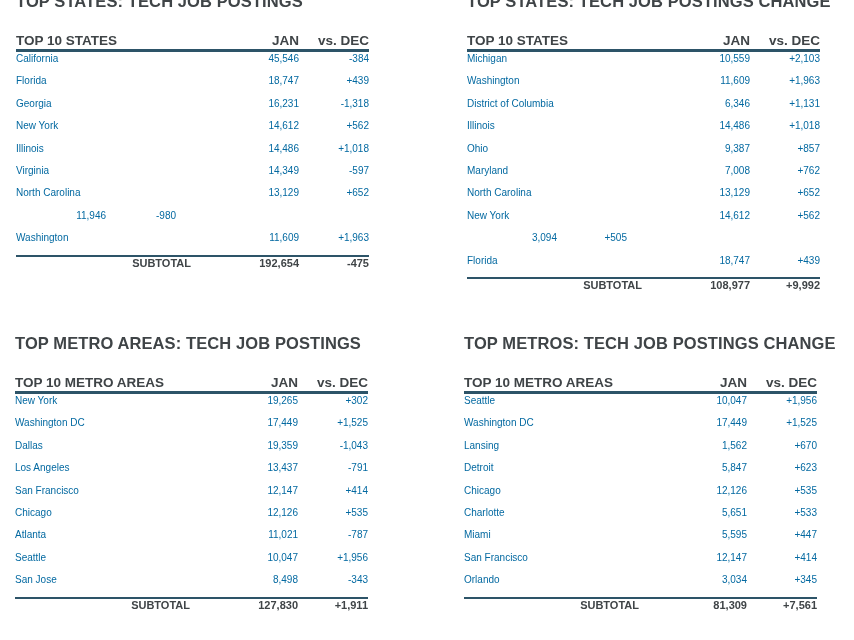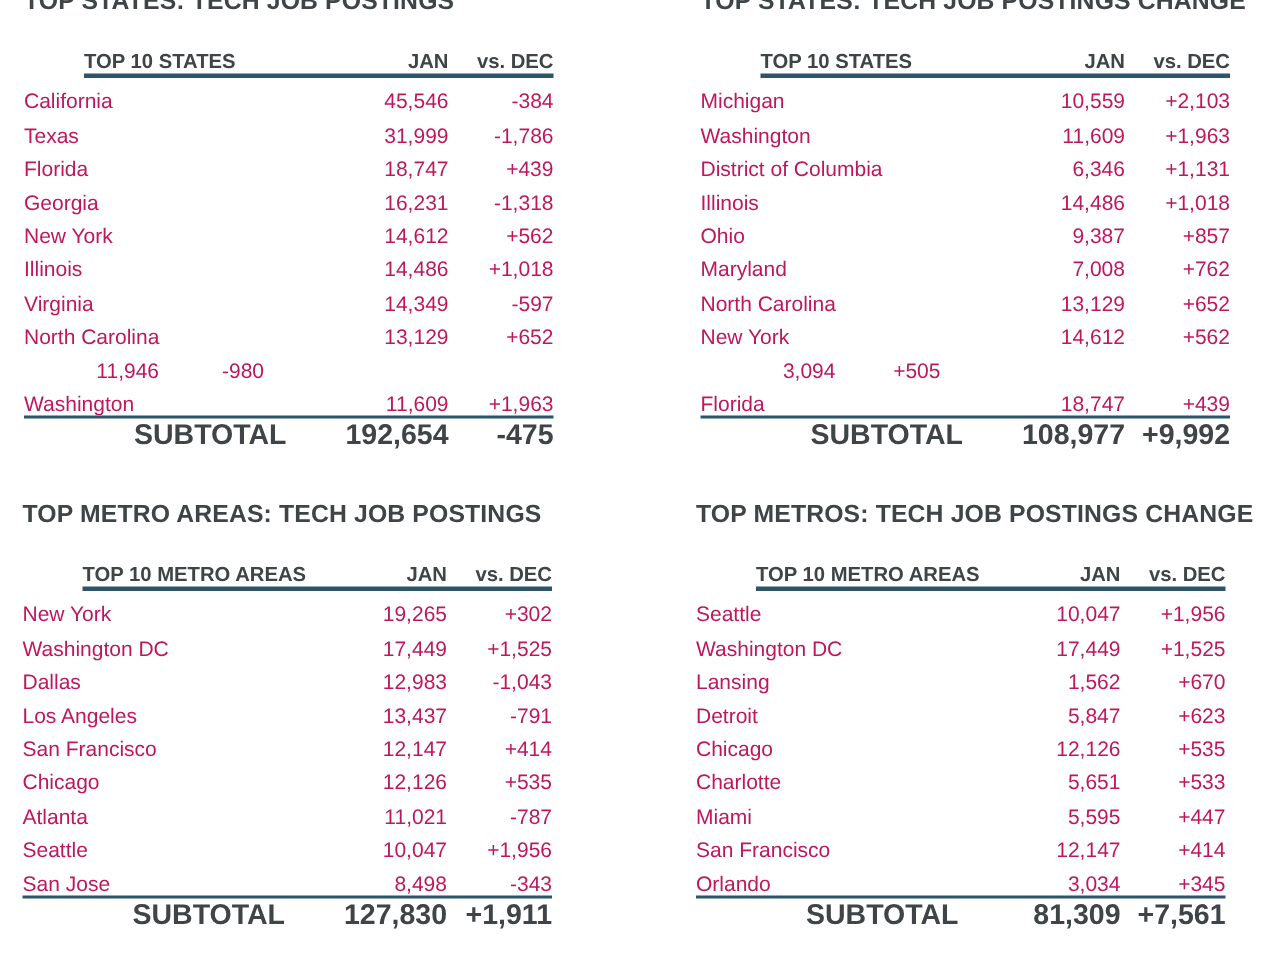--- a/index.html
+++ b/index.html
@@ -14,54 +14,49 @@
   .panel.p3 { left: 15px; top: 333px; }
   .panel.p4 { left: 464px; top: 333px; }
   .title {
     font-weight: bold; font-size: 16.5px; color: #3f4447;
     letter-spacing: 0.1px; white-space: nowrap; height: 20px; line-height: 20px;
   }
   .tbl { margin-top: 17px; width: 353px; }
   .hdr {
     display: flex; align-items: flex-end; height: 20px;
     font-size: 13.5px; font-weight: bold; color: #3f4447;
-    border-bottom: 3px solid #2d5468; padding-bottom: 1px; margin-left: 40px;
+    border-bottom: 3px solid #2d5468; padding-bottom: 1px;
   }
-  .row { display: flex; align-items: flex-end; height: 22.4px; font-size: 14px; color: #be185d; }
+  .row { display: flex; align-items: flex-start; height: 22.4px; font-size: 10px; color: #0369a1; }
   .c-name { flex: 1; white-space: nowrap; }
   .c-jan { width: 90px; text-align: right; }
   .c-dec { width: 70px; text-align: right; }
   .rows { padding-top: 1px; }
   .rows .row:last-child { border-bottom: 2.5px solid #2d5468; }
-  .sub { display: flex; align-items: center; height: 24px; font-size: 19px; font-weight: bold; color: #3f4447; }
+  .sub { display: flex; height: 24px; font-size: 11px; font-weight: bold; color: #3f4447; }
   .sub .c-name { text-align: right; padding-right: 18px; }
 </style>
 </head>
 <body>
 
 <div class="panel p1">
   <div class="title">TOP STATES: TECH JOB POSTINGS</div>
   <div class="tbl">
     <div class="hdr">
       <span class="c-name">TOP 10 STATES</span>
       <span class="c-jan">JAN</span>
       <span class="c-dec">vs. DEC</span>
     </div>
     <div class="rows">
       <div class="row">
           <span class="c-name">California</span>
           <span class="c-jan">45,546</span>
           <span class="c-dec">-384</span>
         </div>
       <div class="row">
-          <span class="c-name">Texas</span>
-          <span class="c-jan">31,999</span>
-          <span class="c-dec">-1,786</span>
-        </div>
-      <div class="row">
           <span class="c-name">Florida</span>
           <span class="c-jan">18,747</span>
           <span class="c-dec">+439</span>
         </div>
       <div class="row">
           <span class="c-name">Georgia</span>
           <span class="c-jan">16,231</span>
           <span class="c-dec">-1,318</span>
         </div>
       <div class="row">
@@ -183,21 +178,21 @@
           <span class="c-jan">19,265</span>
           <span class="c-dec">+302</span>
         </div>
       <div class="row">
           <span class="c-name">Washington DC</span>
           <span class="c-jan">17,449</span>
           <span class="c-dec">+1,525</span>
         </div>
       <div class="row">
           <span class="c-name">Dallas</span>
-          <span class="c-jan">12,983</span>
+          <span class="c-jan">19,359</span>
           <span class="c-dec">-1,043</span>
         </div>
       <div class="row">
           <span class="c-name">Los Angeles</span>
           <span class="c-jan">13,437</span>
           <span class="c-dec">-791</span>
         </div>
       <div class="row">
           <span class="c-name">San Francisco</span>
           <span class="c-jan">12,147</span>

